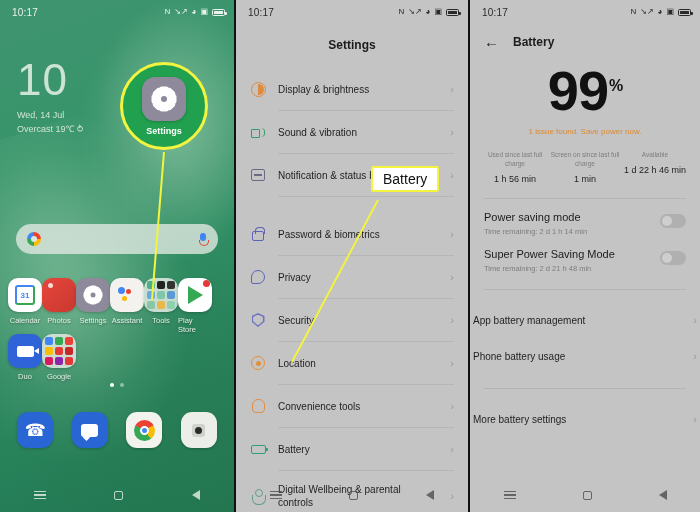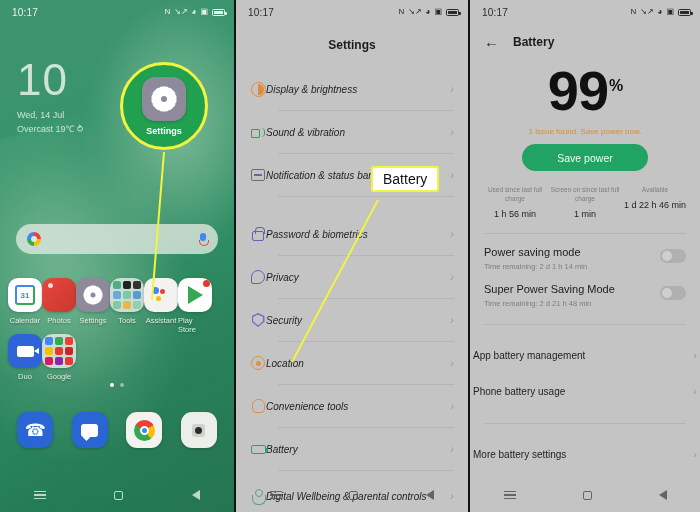--- a/index.html
+++ b/index.html
@@ -139,21 +139,21 @@
   .ring .gear { width:25px; height:25px; }
   .ring .gear .petal { width:25px; height:10px; }
   .ring .gear .hub { width:19px; height:19px; }
   .ring .gear .hole { width:6px; height:6px; }
   .ring .lbl { font-size:9px; color:#fff; font-weight:bold; }
 
   
   .settings { position:absolute; inset:0; background:#c4c4c4; }
   .s-title { text-align:center; font-size:12px; font-weight:bold; color:#1c1c1c; padding:14px 0 16px; }
   .s-list { padding:0 14px; }
-  .s-row { display:flex; align-items:center; gap:0; height:42px; position:relative;font-style:italic; }
+  .s-row { display:flex; align-items:center; gap:12px; height:42px; position:relative; }
   .s-row.tall { height:50px; }
   .s-ico { width:16px; height:16px; flex:0 0 16px; display:flex; align-items:center; justify-content:center;
            font-size:12px; }
   .s-lbl { font-size:10px; color:#1f1f1f; line-height:13px; flex:1; }
   .chev { color:#9a9a9a; font-size:11px; }
   .s-sep { height:1px; background:rgba(0,0,0,.07); margin-left:28px; }
 
   .ring-ico { width:15px; height:15px; border-radius:50%; border:1.6px solid #e08a3c; position:relative; }
   .ring-ico::after{ content:""; position:absolute; left:50%; top:1px; bottom:1px; right:1px; background:#e08a3c;
         border-radius:0 7px 7px 0; }
@@ -268,44 +268,44 @@
             <span class="petal" style="transform:translate(-50%,-50%) rotate(45deg)"></span>
             <span class="petal" style="transform:translate(-50%,-50%) rotate(90deg)"></span>
             <span class="petal" style="transform:translate(-50%,-50%) rotate(135deg)"></span>
             <span class="hub"></span>
               <span class="hole"></span>
           </span>
         </div>
         <div class="applabel">Settings</div>
       </div>
       <div class="appcell">
+        <div class="appicon ic-assistant">
+          <span class="a1"></span>
+            <span class="a2"></span>
+            <span class="a3"></span>
+        </div>
+        <div class="applabel">Assistant</div>
+      </div>
+
+      <div class="appcell">
         <div class="appicon ic-folder">
           <span class="minigrid">
             <i style="background:#4fae8a"></i>
               <i style="background:#222"></i>
               <i style="background:#333"></i>
             <i style="background:#6aa9e0"></i>
               <i style="background:#7fc7a6"></i>
               <i style="background:#5b9bd5"></i>
             <i style="background:#89c6a5"></i>
               <i style="background:#e8b84b"></i>
               <i style="background:#8fd0b0"></i>
           </span>
         </div>
         <div class="applabel">Tools</div>
       </div>
-
-      <div class="appcell">
-        <div class="appicon ic-assistant">
-          <span class="a1"></span>
-            <span class="a2"></span>
-            <span class="a3"></span>
-        </div>
-        <div class="applabel">Assistant</div>
-      </div>
       <div class="appcell">
         <div class="appicon ic-play">
           <span class="play-tri"></span>
             <span class="badge"></span>
         </div>
         <div class="applabel">Play Store</div>
       </div>
       <div class="appcell">
         <div class="appicon ic-duo">
             <span class="cam"></span>
@@ -522,21 +522,20 @@
       <div class="b-head">
         <span class="back-arrow">←</span>
         <span class="t">Battery</span>
       </div>
 
       <div class="bigpct">
         <span class="n">99</span><span class="u">%</span>
       </div>
 
       <div class="issue">1 issue found. Save power now.</div>
-      <button class="savebtn">Save power</button>
 
       <div class="stats">
         <div class="stat">
           <div class="k">Used since last full charge</div>
           <div class="v">1 h 56 min</div>
         </div>
         <div class="stat">
           <div class="k">Screen on since last full charge</div>
           <div class="v">1 min</div>
         </div>

